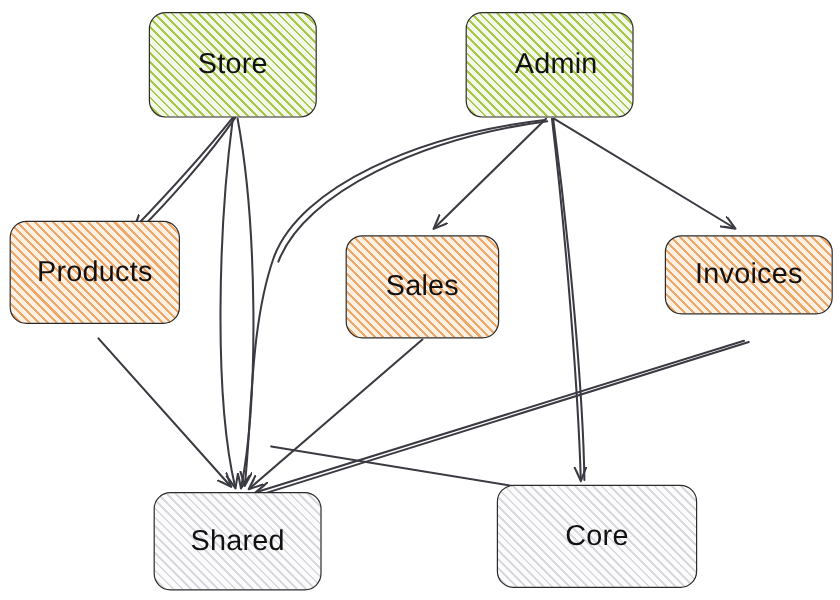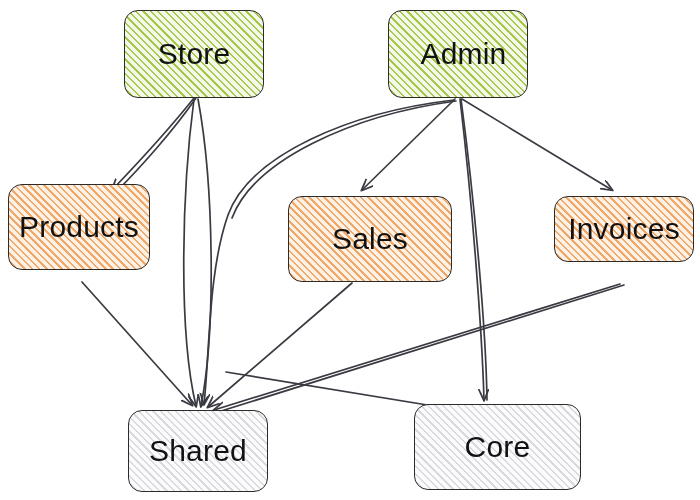--- a/index.html
+++ b/index.html
@@ -29,21 +29,21 @@
     box-sizing: border-box;
     border-radius: 14px;
     border: 1.8px solid #2b2b2b;
     display: flex;
     align-items: center;
     justify-content: center;
     z-index: 5;
   }
   .node-label {
     position: relative;
-    font-size: 30px;
+    font-size: 24px;
     color: #111111;
     letter-spacing: 0.2px;
     white-space: nowrap;
     z-index: 2;
   }
   
   .fill-green {
     background-color: #f4f8ea;
     background-image: repeating-linear-gradient(
       45deg,
@@ -112,21 +112,21 @@
   </div>
 
   <div class="node fill-green" style="left:388px; top:10px; width:140px; height:88px;padding-left:11px;">
     <span class="node-label">Admin</span>
   </div>
 
   <div class="node fill-orange" style="left:8px; top:184px; width:142px; height:86px;">
     <span class="node-label">Products</span>
   </div>
 
-  <div class="node fill-orange" style="left:288px; top:196px; width:164px; height:86px;text-align:center;">
+  <div class="node fill-orange" style="left:288px; top:196px; width:128px; height:86px;text-align:center;">
     <span class="node-label">Sales</span>
   </div>
 
   <div class="node fill-orange" style="left:554px; top:196px; width:140px; height:66px;">
     <span class="node-label">Invoices</span>
   </div>
 
   <div class="node fill-gray" style="left:128px; top:410px; width:140px; height:82px;">
     <span class="node-label">Shared</span>
   </div>

